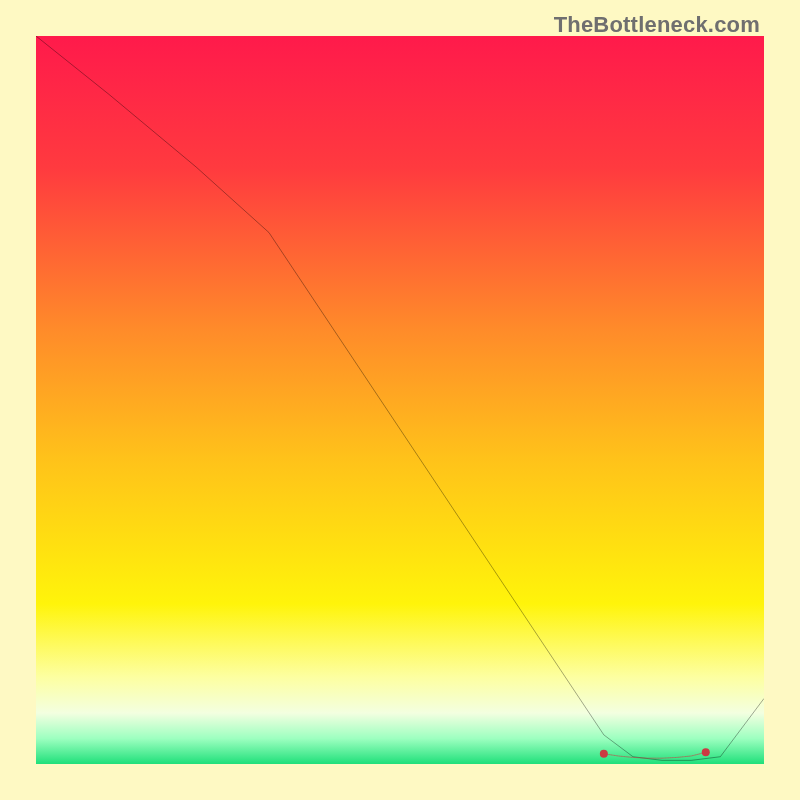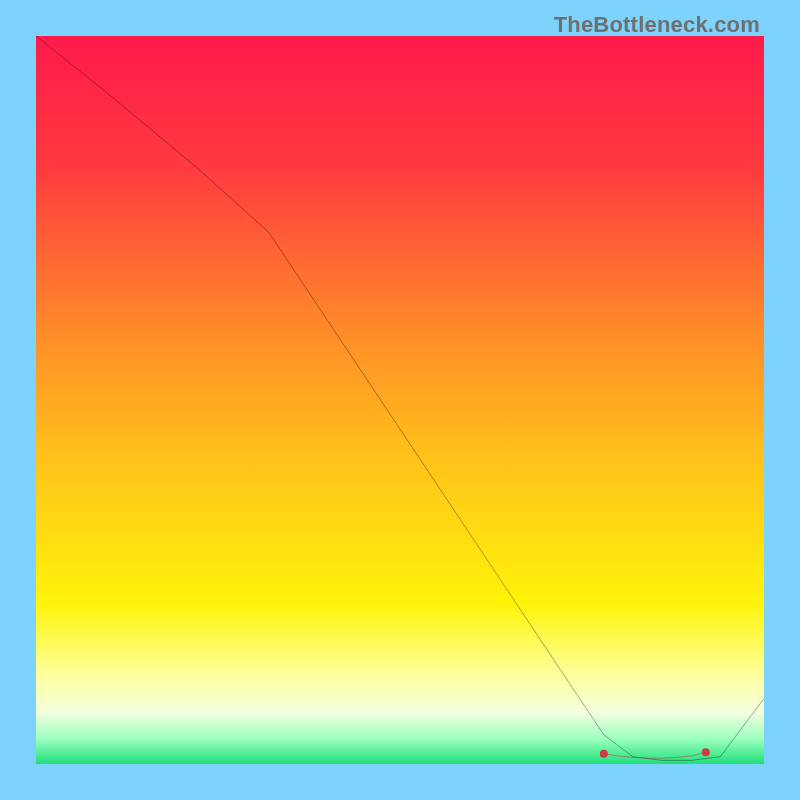--- a/index.html
+++ b/index.html
@@ -8,21 +8,21 @@
     width: 800px;
     height: 800px;
     background: #000;
     font-family: Arial, Helvetica, sans-serif;
     overflow: hidden;
   }
   .frame {
     position: relative;
     width: 800px;
     height: 800px;
-    background: #7dd3fc;
+    background: #fef9c3;
   }
   .plot-area {
     position: absolute;
     left: 36px;
     top: 36px;
     width: 728px;
     height: 728px;
     overflow: hidden;
   }
   .gradient {

